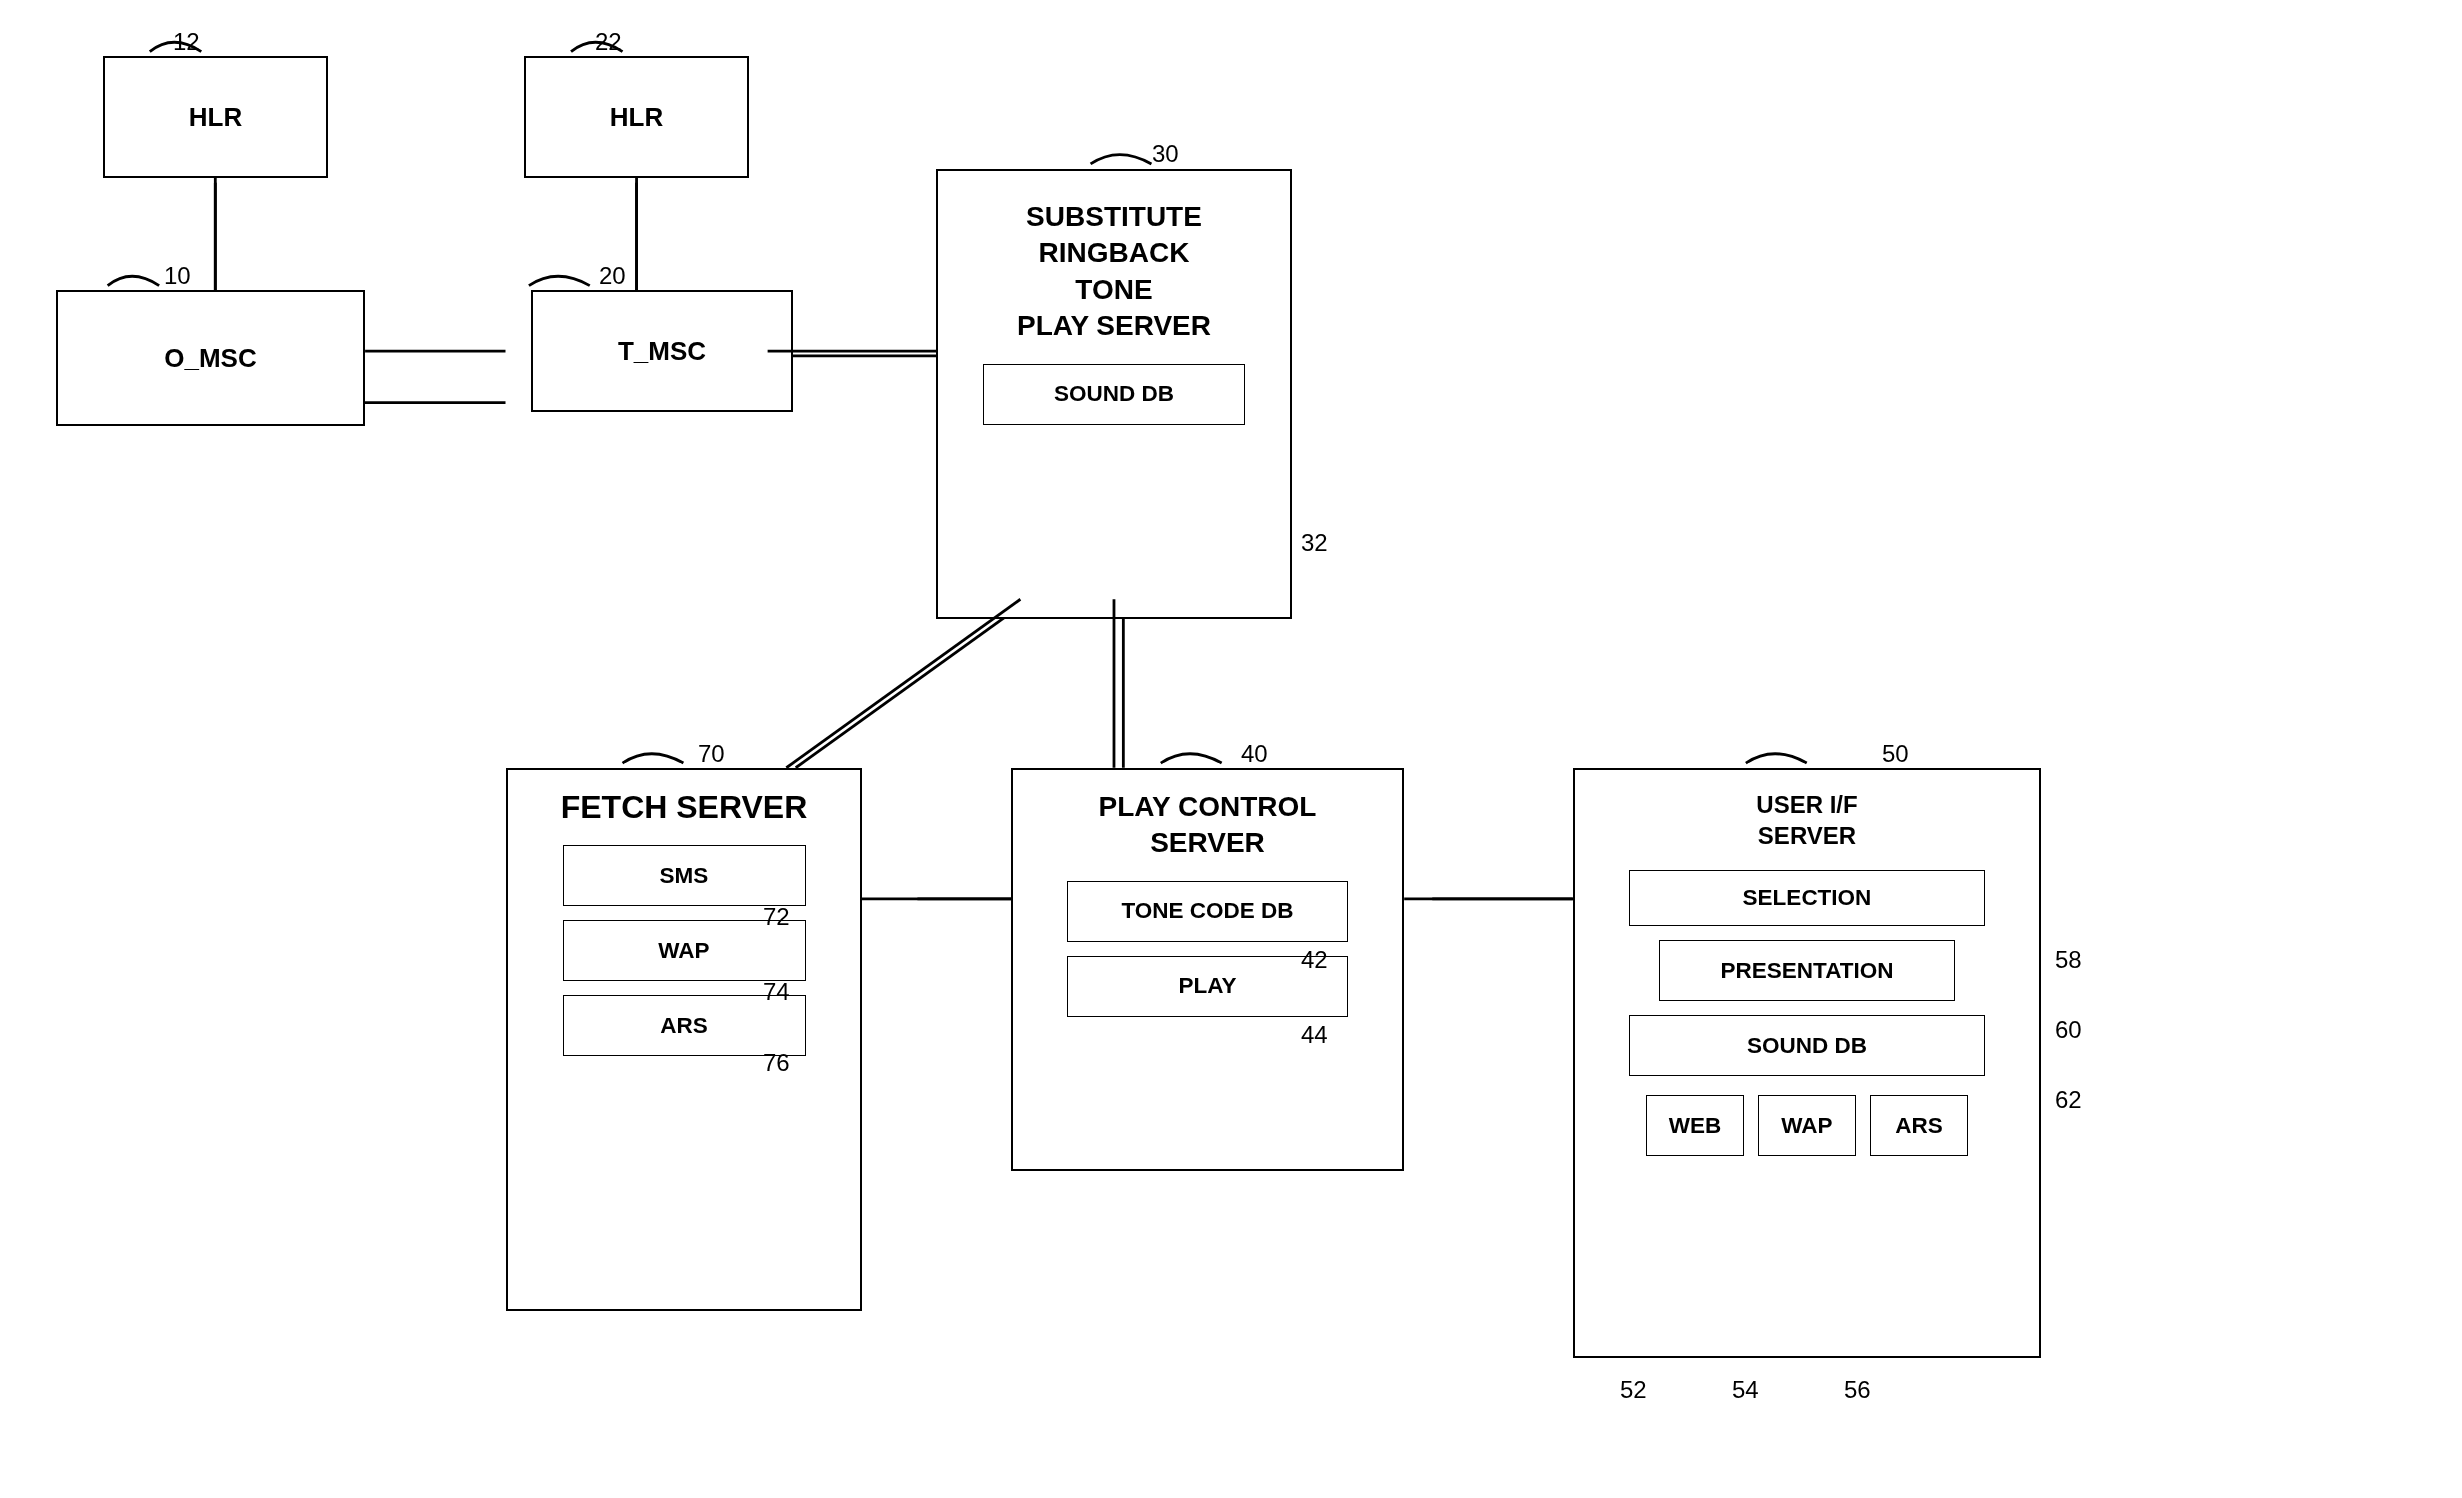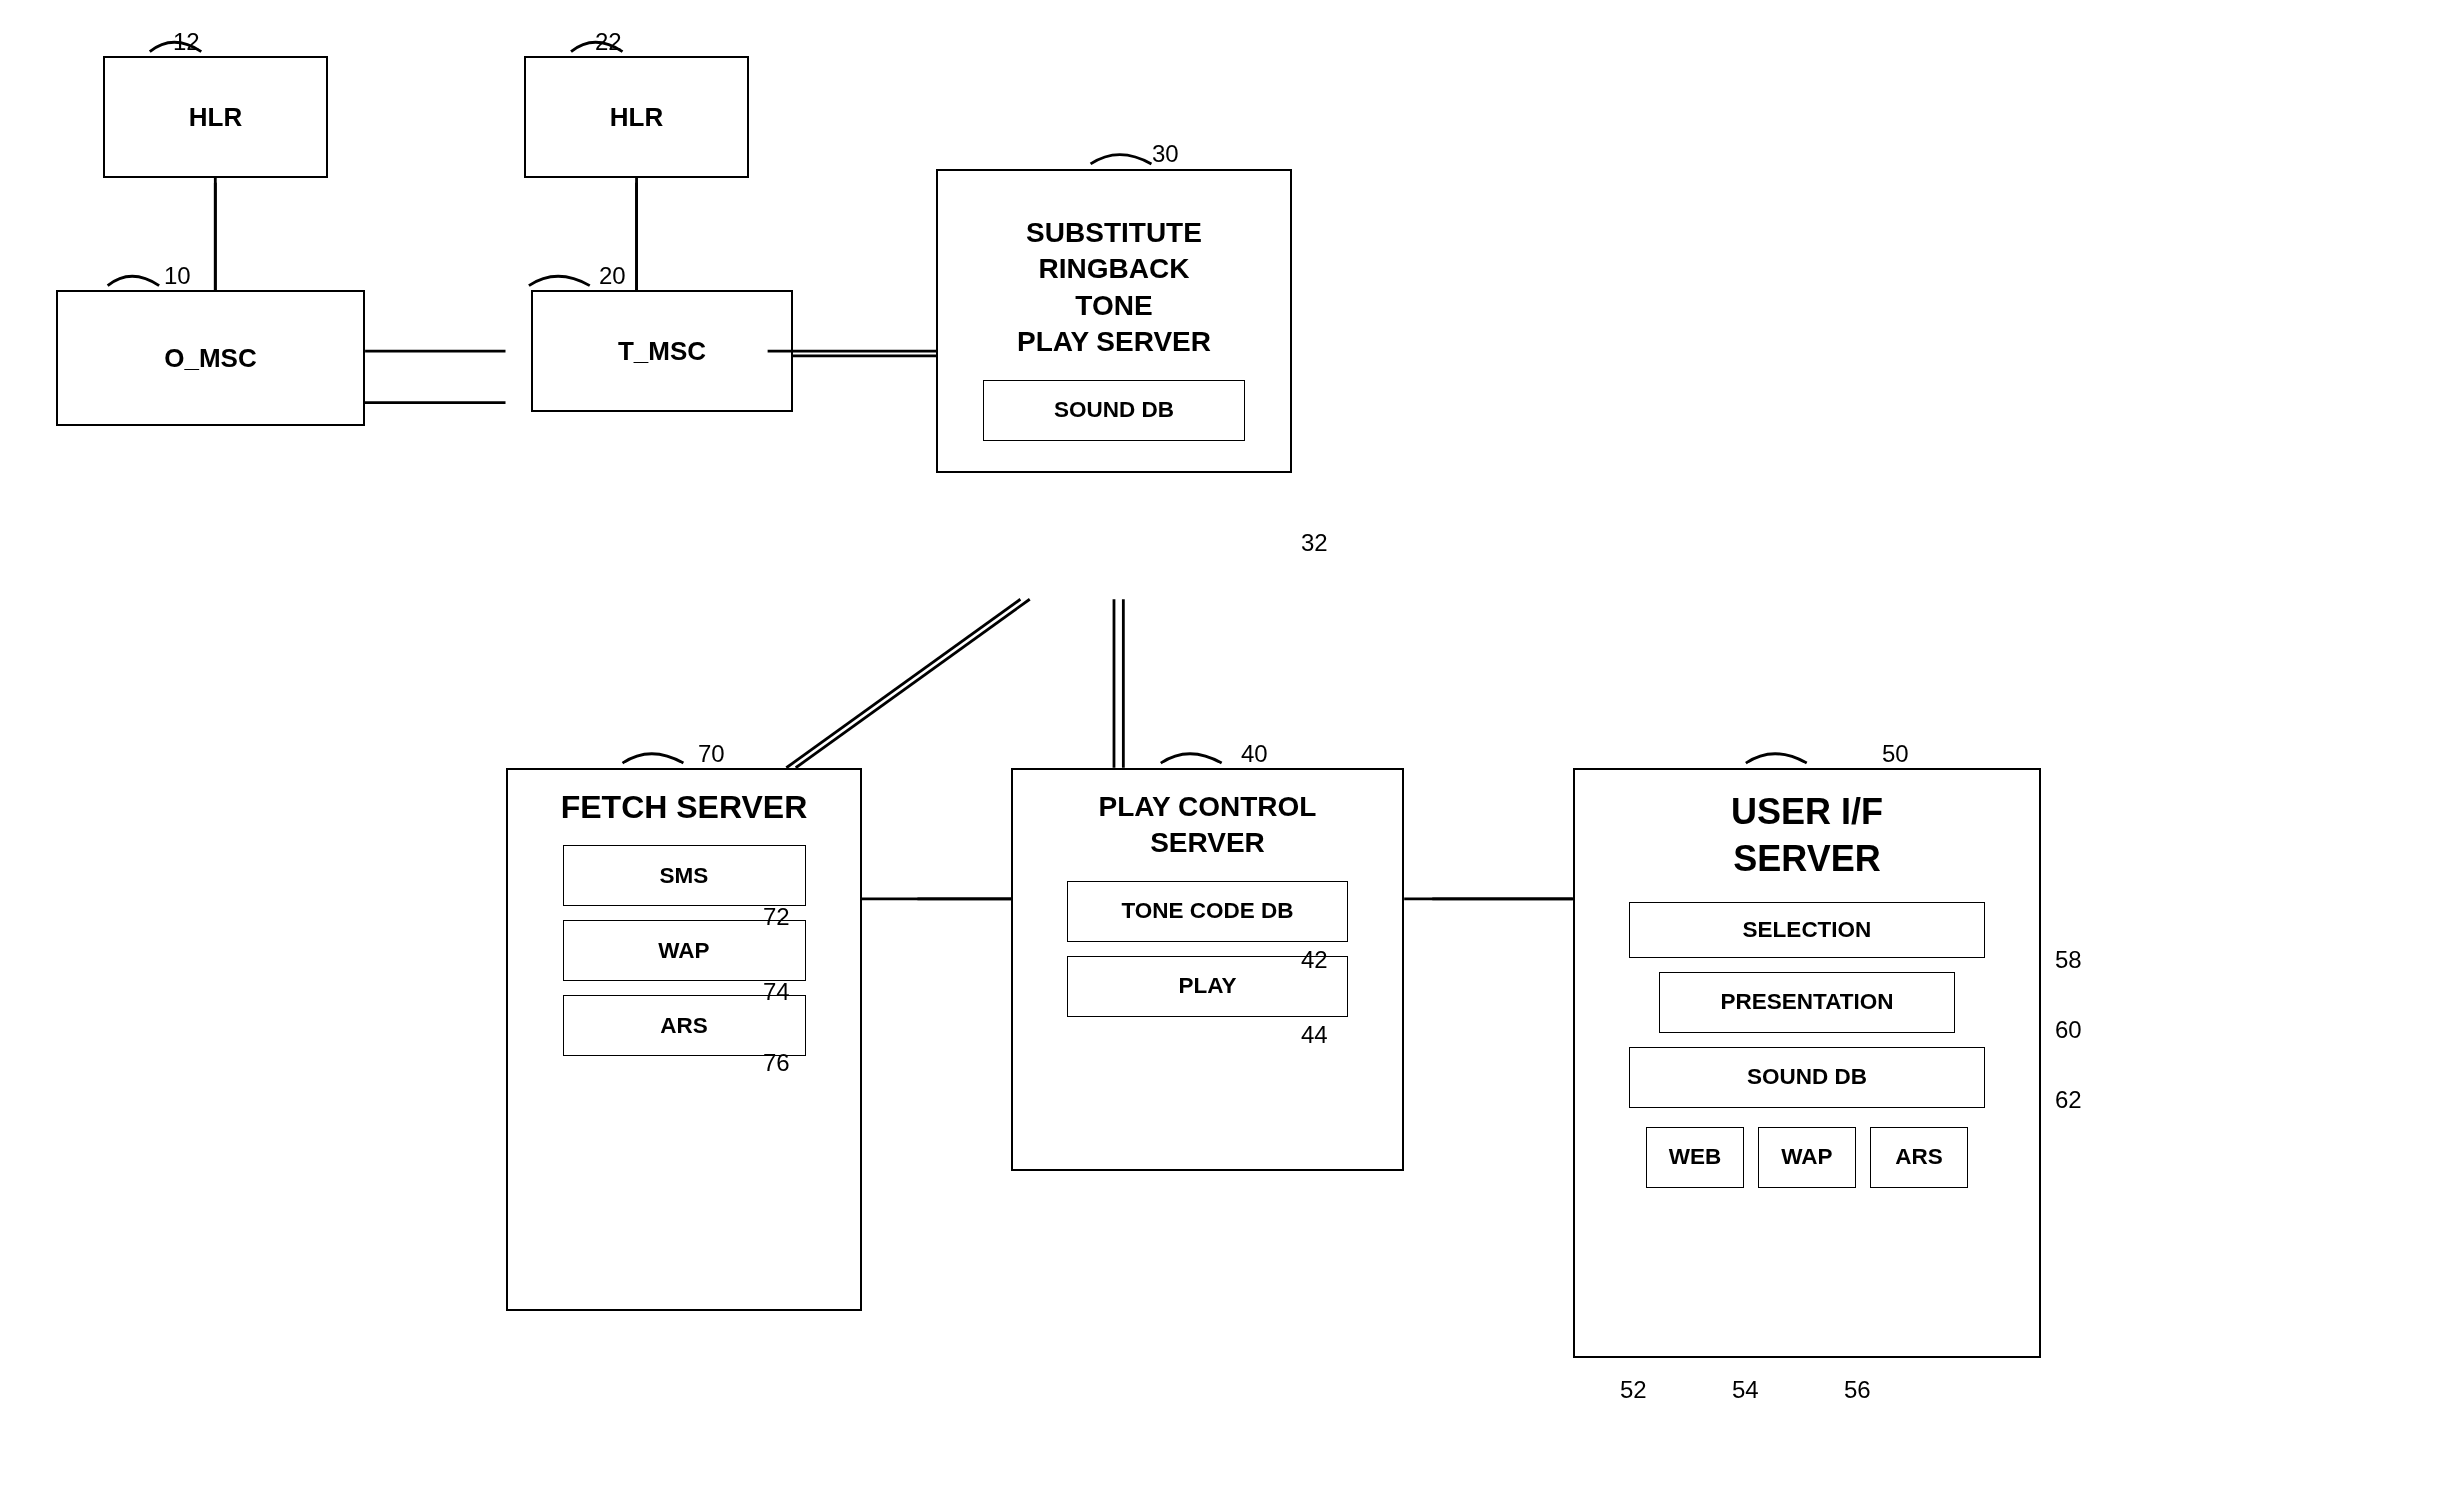--- a/index.html
+++ b/index.html
@@ -97,21 +97,21 @@
   <div class="box" style="left:524px; top:56px; width:225px; height:122px;">
     <span>HLR</span>
   </div>
   <div class="ref-num" style="left:595px; top:28px;">22</div>
 
   <div class="box" style="left:506px; top:290px; width:262px; height:122px;margin-left:25px;">
     <span>T_MSC</span>
   </div>
   <div class="ref-num" style="left:599px; top:262px;">20</div>
 
-  <div class="box" style="left:936px; top:169px; width:356px; height:304px; flex-direction: column; justify-content: flex-start; padding-top: 44px;">
+  <div class="box" style="left:936px; top:169px; width:356px; height:450px; flex-direction: column; justify-content: flex-start; padding-top: 28px;">
     <span style="white-space:pre-line; font-size:28px; font-weight:bold; text-align:center; line-height:1.3;">SUBSTITUTE
 RINGBACK
 TONE
 PLAY SERVER</span>
 
     <div class="box-inner" style="position:relative; width:262px; margin-top:19px; height:61px;">
       <span>SOUND DB</span>
     </div>
   </div>
   <div class="ref-num" style="left:1152px; top:140px;">30</div>
@@ -142,21 +142,21 @@
     </div>
     <div class="box-inner" style="position:relative; width:281px; height:61px;">
       <span>PLAY</span>
     </div>
   </div>
   <div class="ref-num" style="left:1241px; top:740px;">40</div>
   <div class="ref-num" style="left:1301px; top:946px;">42</div>
   <div class="ref-num" style="left:1301px; top:1021px;">44</div>
 
   <div class="box" style="left:1573px; top:768px; width:468px; height:590px; flex-direction:column; justify-content:flex-start; padding-top:19px;">
-    <span style="white-space:pre-line; font-size:36px; font-weight:bold; text-align:center; line-height:1.3; margin-bottom:19px;">USER I/F
+    <span style="white-space:pre-line; font-size:24px; font-weight:bold; text-align:center; line-height:1.3; margin-bottom:19px;">USER I/F
 SERVER</span>
     <div class="box-inner" style="position:relative; width:356px; height:56px; margin-bottom:14px;">
       <span>SELECTION</span>
     </div>
     <div class="box-inner" style="position:relative; width:296px; height:61px; margin-bottom:14px;">
       <span>PRESENTATION</span>
     </div>
     <div class="box-inner" style="position:relative; width:356px; height:61px; margin-bottom:19px;">
       <span>SOUND DB</span>
     </div>

